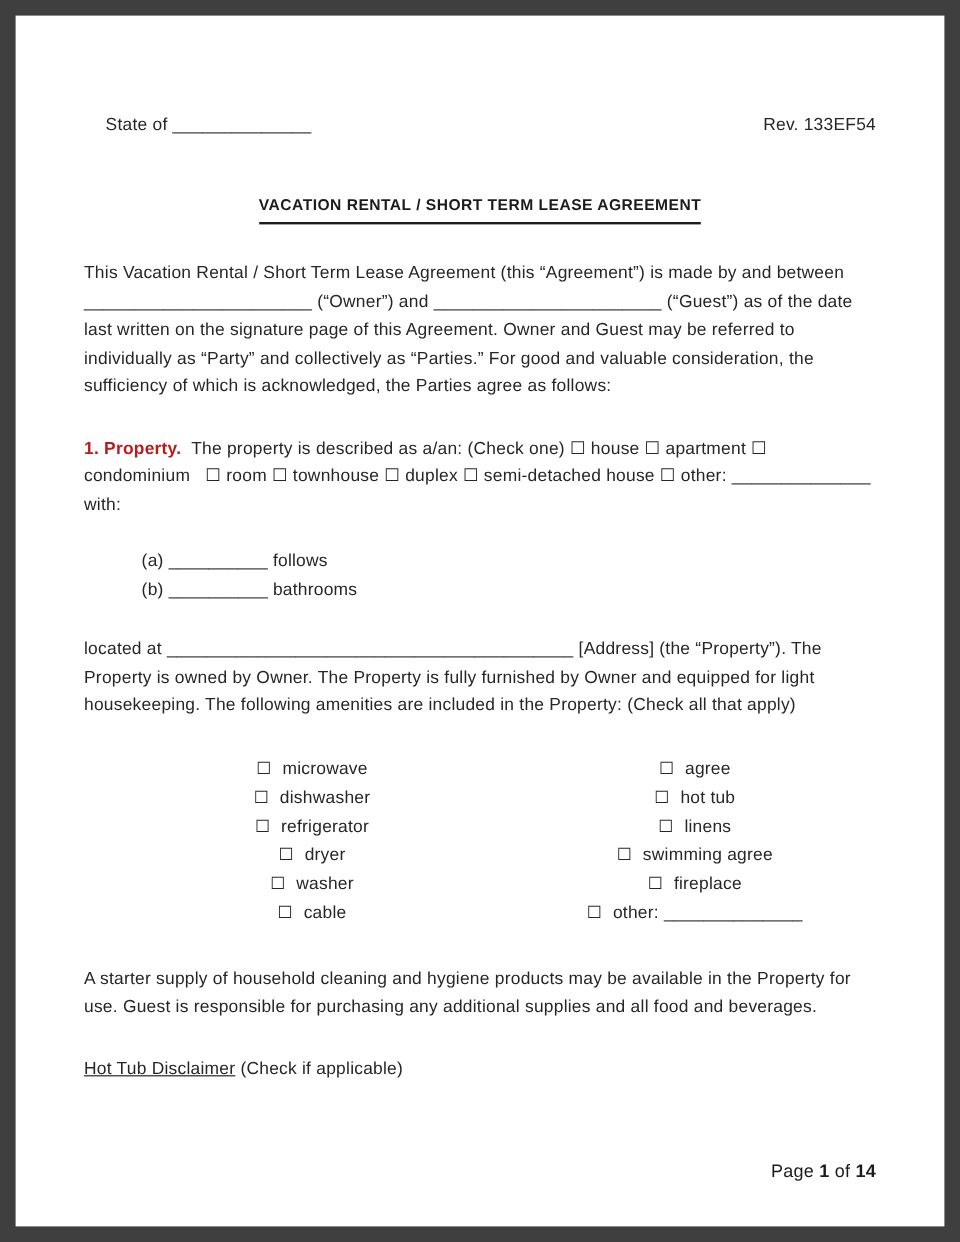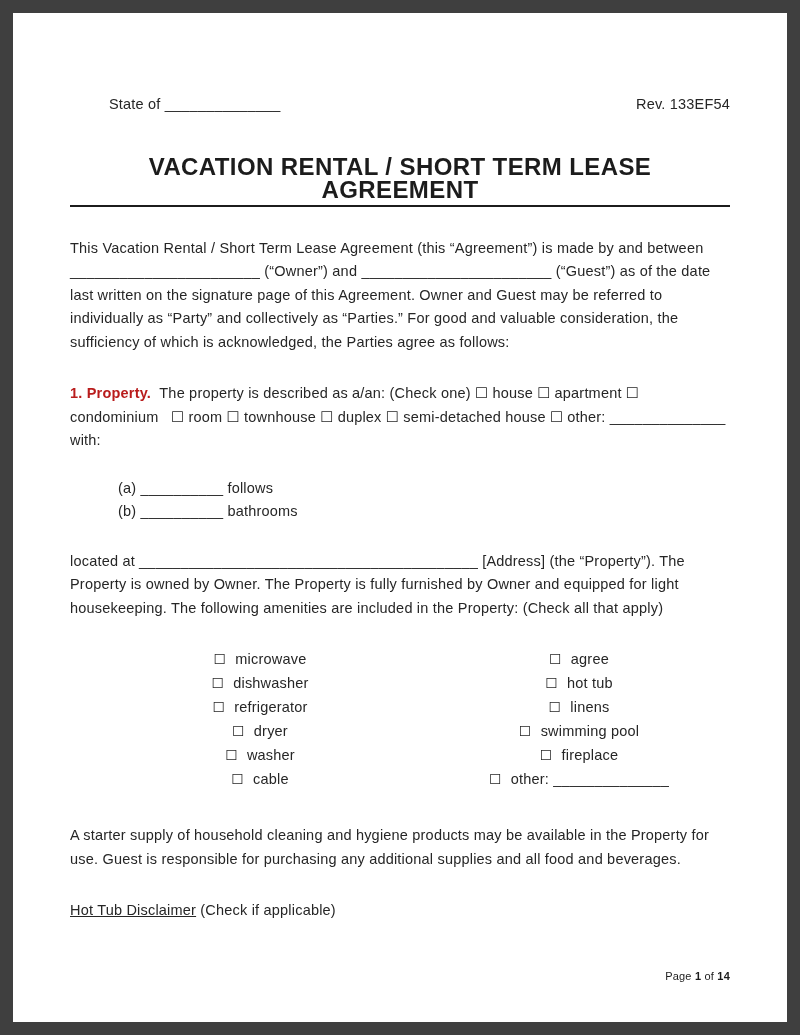--- a/index.html
+++ b/index.html
@@ -21,29 +21,29 @@
     line-height: 23.5px;
     letter-spacing: 0.2px;
     color: #262626;
   }
   .header-row {
     display: flex;
     justify-content: space-between;
     align-items: baseline;
     margin-bottom: 38px;
   }
-  .state-of { margin-left: 39px; }
+  .state-of { margin-left: 18px; }
   .title-wrap {
     text-align: center;
     margin: 0 0 30px 0;
     font-weight: normal;
   }
   .title {
     display: inline-block;
-    font-size: 24px;
+    font-size: 13px;
     font-weight: bold;
     letter-spacing: 0.4px;
     color: #1c1c1c;
     border-bottom: 2.5px solid #1c1c1c;
     padding-bottom: 3px;
   }
   .para { margin: 0 0 28px 0; }
   .para.tight { margin-bottom: 24px; }
   .prewrap { white-space: pre-wrap; }
   .section-heading { font-weight: bold; color: #b91c1c; }
@@ -60,21 +60,21 @@
   .cb {
     display: inline-block;
     margin-right: 9px;
     font-size: 14px;
   }
   .underline { text-decoration: underline; margin-top: 32px; }
   .footer {
     position: absolute;
     right: 57px;
     bottom: 34px;
-    font-size: 11px;
+    font-size: 15px;
     color: #1c1c1c;
     letter-spacing: 0.2px;
   }
   .footer b { font-weight: bold; }
 </style>
 </head>
 <body>
 
 <div class="frame">
   <div class="page">
@@ -103,21 +103,21 @@
         <div class="amenity"><span class="cb">☐</span><span>dishwasher</span></div>
         <div class="amenity"><span class="cb">☐</span><span>refrigerator</span></div>
         <div class="amenity"><span class="cb">☐</span><span>dryer</span></div>
         <div class="amenity"><span class="cb">☐</span><span>washer</span></div>
         <div class="amenity"><span class="cb">☐</span><span>cable</span></div>
       </div>
       <div class="col-right">
         <div class="amenity"><span class="cb">☐</span><span>agree</span></div>
         <div class="amenity"><span class="cb">☐</span><span>hot tub</span></div>
         <div class="amenity"><span class="cb">☐</span><span>linens</span></div>
-        <div class="amenity"><span class="cb">☐</span><span>swimming pool</span></div>
+        <div class="amenity"><span class="cb">☐</span><span>swimming agree</span></div>
         <div class="amenity"><span class="cb">☐</span><span>fireplace</span></div>
         <div class="amenity"><span class="cb">☐</span><span>other: ______________</span></div>
       </div>
     </div>
 
     <p class="para">A starter supply of household cleaning and hygiene products may be available in the Property for use. Guest is responsible for purchasing any additional supplies and all food and beverages.</p>
 
     <p class="para"><span class="underline">Hot Tub Disclaimer</span><span> (Check if applicable)</span></p>
 
     <div class="footer"><span>Page </span><b>1</b><span> of </span><b>14</b></div>

